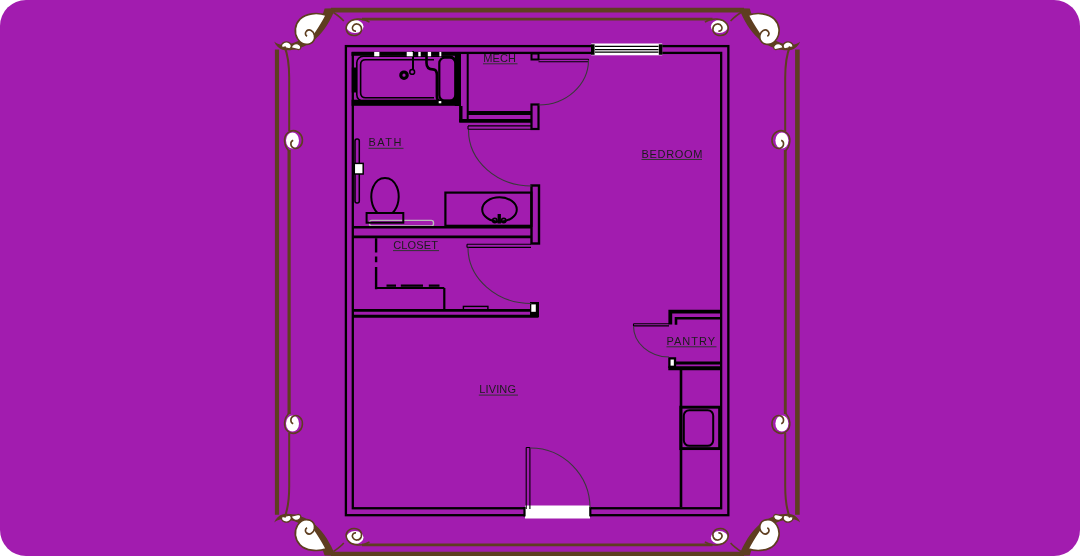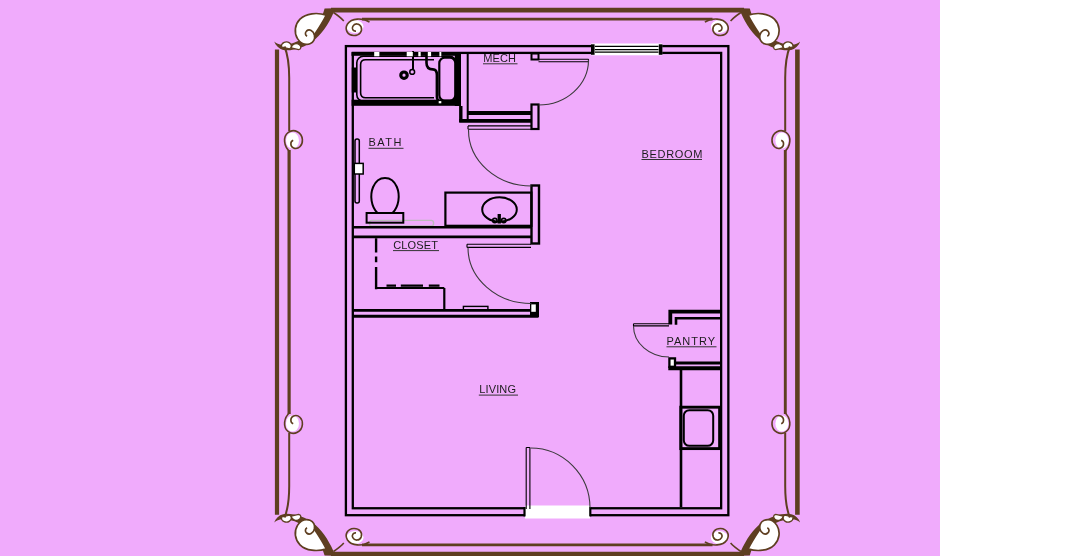--- a/index.html
+++ b/index.html
@@ -1,17 +1,17 @@
 <!DOCTYPE html>
 <html><head>
 <meta charset="utf-8">
 <style>
   html,body{margin:0;padding:0;background:#ffffff;}
-  .page{position:relative;width:940px;height:556px;overflow:hidden;background:#f0abfc;
-        font-family:"Liberation Sans", sans-serif;}
+  .page{position:relative;width:1080px;height:556px;overflow:hidden;background:#a21caf;
+        font-family:"Liberation Sans", sans-serif;border-radius:26px;}
   svg{position:absolute;left:0;top:0;}
   text{font-family:"Liberation Sans", sans-serif;fill:#1c1c1c;}
 </style>
 </head>
 <body>
 <div class="page">
 <svg width="1080" height="556" viewBox="0 0 1080 556">
 
 <g stroke="#5e3e20" fill="none" stroke-linecap="butt">
 

